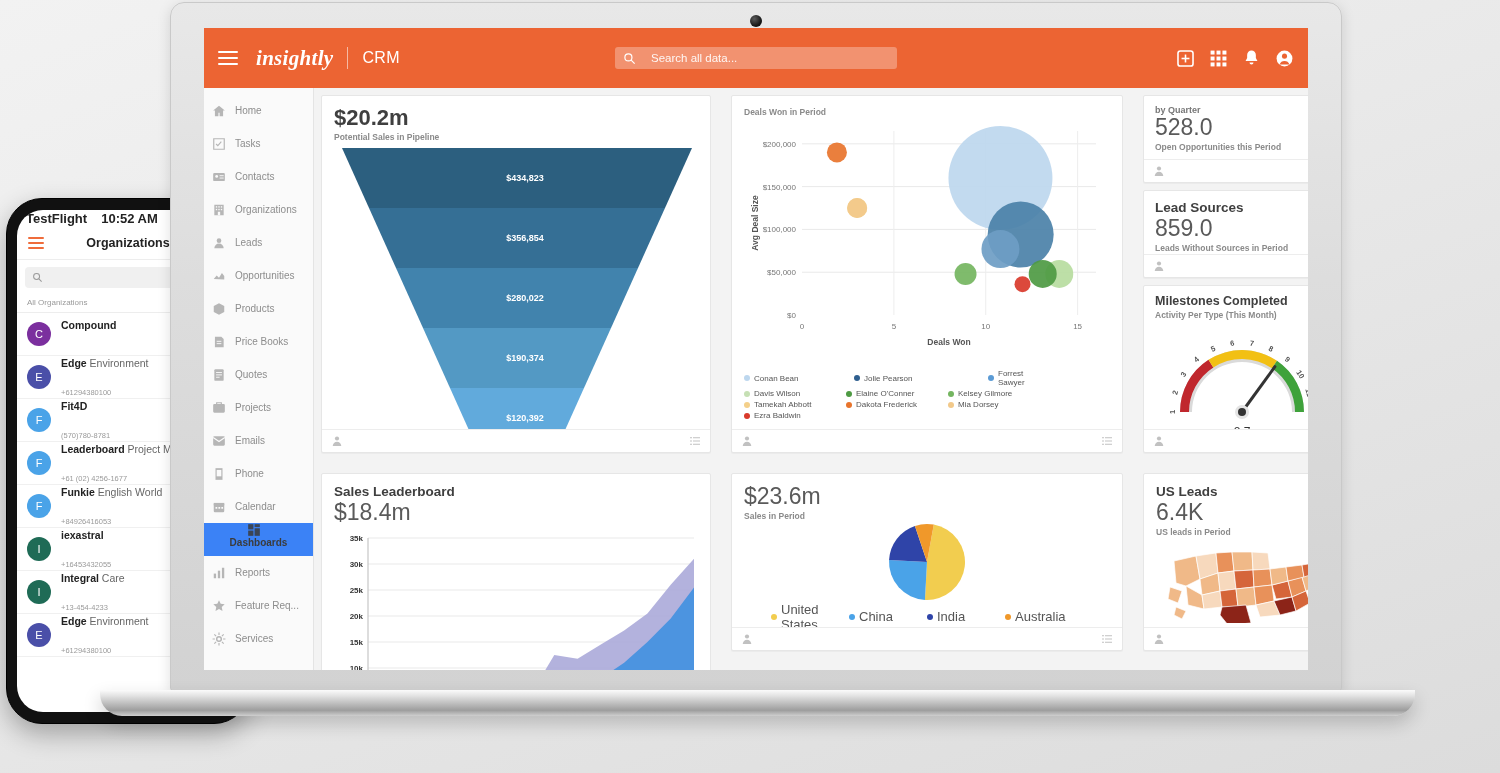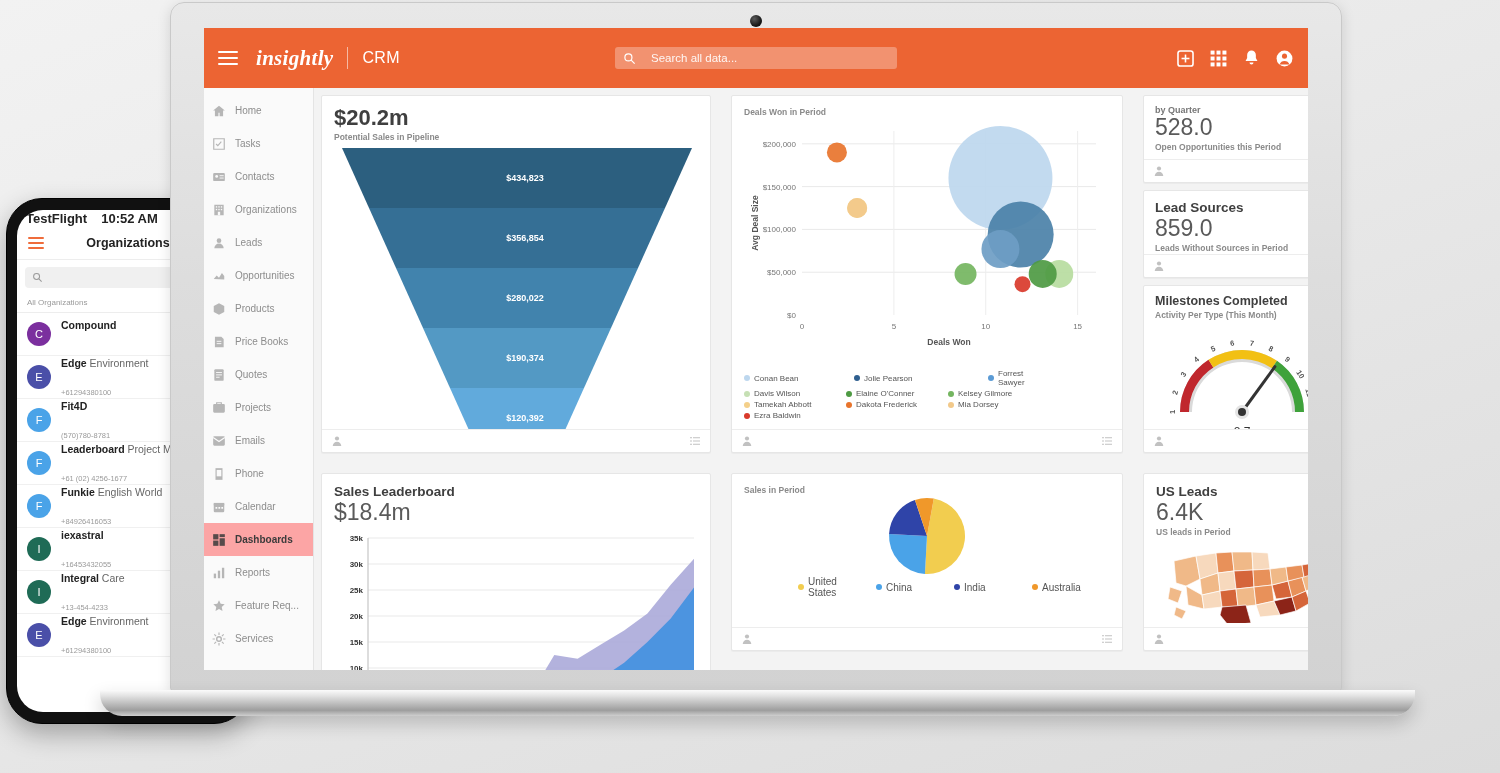--- a/index.html
+++ b/index.html
@@ -70,21 +70,21 @@
   
   .app-body { display: flex; height: calc(100% - 44px); background: #f3f3f3; }
   .sidebar {
     width: 110px; background: #fafafa; border-right: 1px solid #e4e4e4;
     padding-top: 6px; flex: 0 0 110px; overflow: hidden;
   }
   .nav-item {
     display: flex; align-items: center; height: 33px; padding: 0 8px;
     color: #8d8d8d; font-size: 10px; cursor: pointer; white-space: nowrap;
   }
-  .nav-item.active { background: #fca5a5; color: #3b3b3b; font-weight: bold; }
+  .nav-item.active { background: #3b82f6; color: #3b3b3b; font-weight: bold; flex-direction: column; }
   .nav-ico { width: 14px; height: 14px; flex: 0 0 14px; margin-right: 9px; opacity: .62; }
   .nav-item.active .nav-ico { opacity: .85; }
 
   
   .dash {
     flex: 1; padding: 7px; display: grid; gap: 20px;
     grid-template-columns: 390px 392px 196px 196px;
     grid-template-rows: 358px 178px 60px;
     align-content: start; overflow: hidden;
   }
@@ -669,28 +669,29 @@
                 <text x="29" y="141" text-anchor="end" font-size="8" fill="#333" font-weight="bold" font-family="&quot;Liberation Sans&quot;, sans-serif">10k</text>
                 <line x1="34" y1="8" x2="34" y2="190" stroke="#bbb" stroke-width="1"></line>
                 <path d="M34,190 L34,190 L57.285714285714285,190 L80.57142857142857,190 L103.85714285714285,190 L127.14285714285714,190 L150.42857142857144,187.4 L173.7142857142857,179.6 L197,164 L220.28571428571428,125 L243.57142857142858,128.64 L266.8571428571429,114.6 L290.1428571428571,100.56 L313.4285714285714,83.39999999999999 L336.7142857142857,54.79999999999998 L360,28.80000000000001 L360,190 Z" fill="#a9a7d8" opacity=".88"></path>
                 <path d="M34,190 L34,190 L57.285714285714285,190 L80.57142857142857,190 L103.85714285714285,190 L127.14285714285714,190 L150.42857142857144,190 L173.7142857142857,190 L197,185.84 L220.28571428571428,174.4 L243.57142857142858,162.96 L266.8571428571429,148.4 L290.1428571428571,132.8 L313.4285714285714,112 L336.7142857142857,88.6 L360,57.400000000000006 L360,190 Z" fill="#3d8fe0" opacity=".88"></path>
               </svg>
           </div>
         </div>
 
         <div class="card">
           <div class="card-body">
+            <div class="kpi-big">$23.6m</div>
             <div class="kpi-caption">Sales in Period</div>
             <svg id="pie-svg" width="170" height="78" viewBox="0 0 170 78" style="margin:1px auto 0">
                 <path d="M85,40 L91.80312379018132,2.6139396740513874 A38,38 0 0 1 82.93623670378014,77.94391757656523 Z" fill="#f2cd4f"></path>
                 <path d="M85,40 L82.93623670378014,77.94391757656523 A38,38 0 0 1 47.05608242343477,37.93623670378015 Z" fill="#4aa3e8"></path>
                 <path d="M85,40 L47.05608242343477,37.93623670378015 A38,38 0 0 1 72.95075090028706,3.9609157145597464 Z" fill="#2f44a8"></path>
                 <path d="M85,40 L72.95075090028706,3.9609157145597464 A38,38 0 0 1 91.80312379018127,2.613939674051373 Z" fill="#f0982a"></path>
               </svg>
-            <div class="legend" id="pie-legend" style="justify-content:flex-end;font-size:10px">
+            <div class="legend" id="pie-legend" style="justify-content:center;font-size:13px">
                 <div class="legend-item" style="width: 68px;">
                   <span class="dot" style="background:#f2cd4f"></span>
                   <span>United States</span>
                 </div>
                 <div class="legend-item" style="width: 68px;">
                   <span class="dot" style="background:#4aa3e8"></span>
                   <span>China</span>
                 </div>
                 <div class="legend-item" style="width: 68px;">
                   <span class="dot" style="background:#2f44a8"></span>

